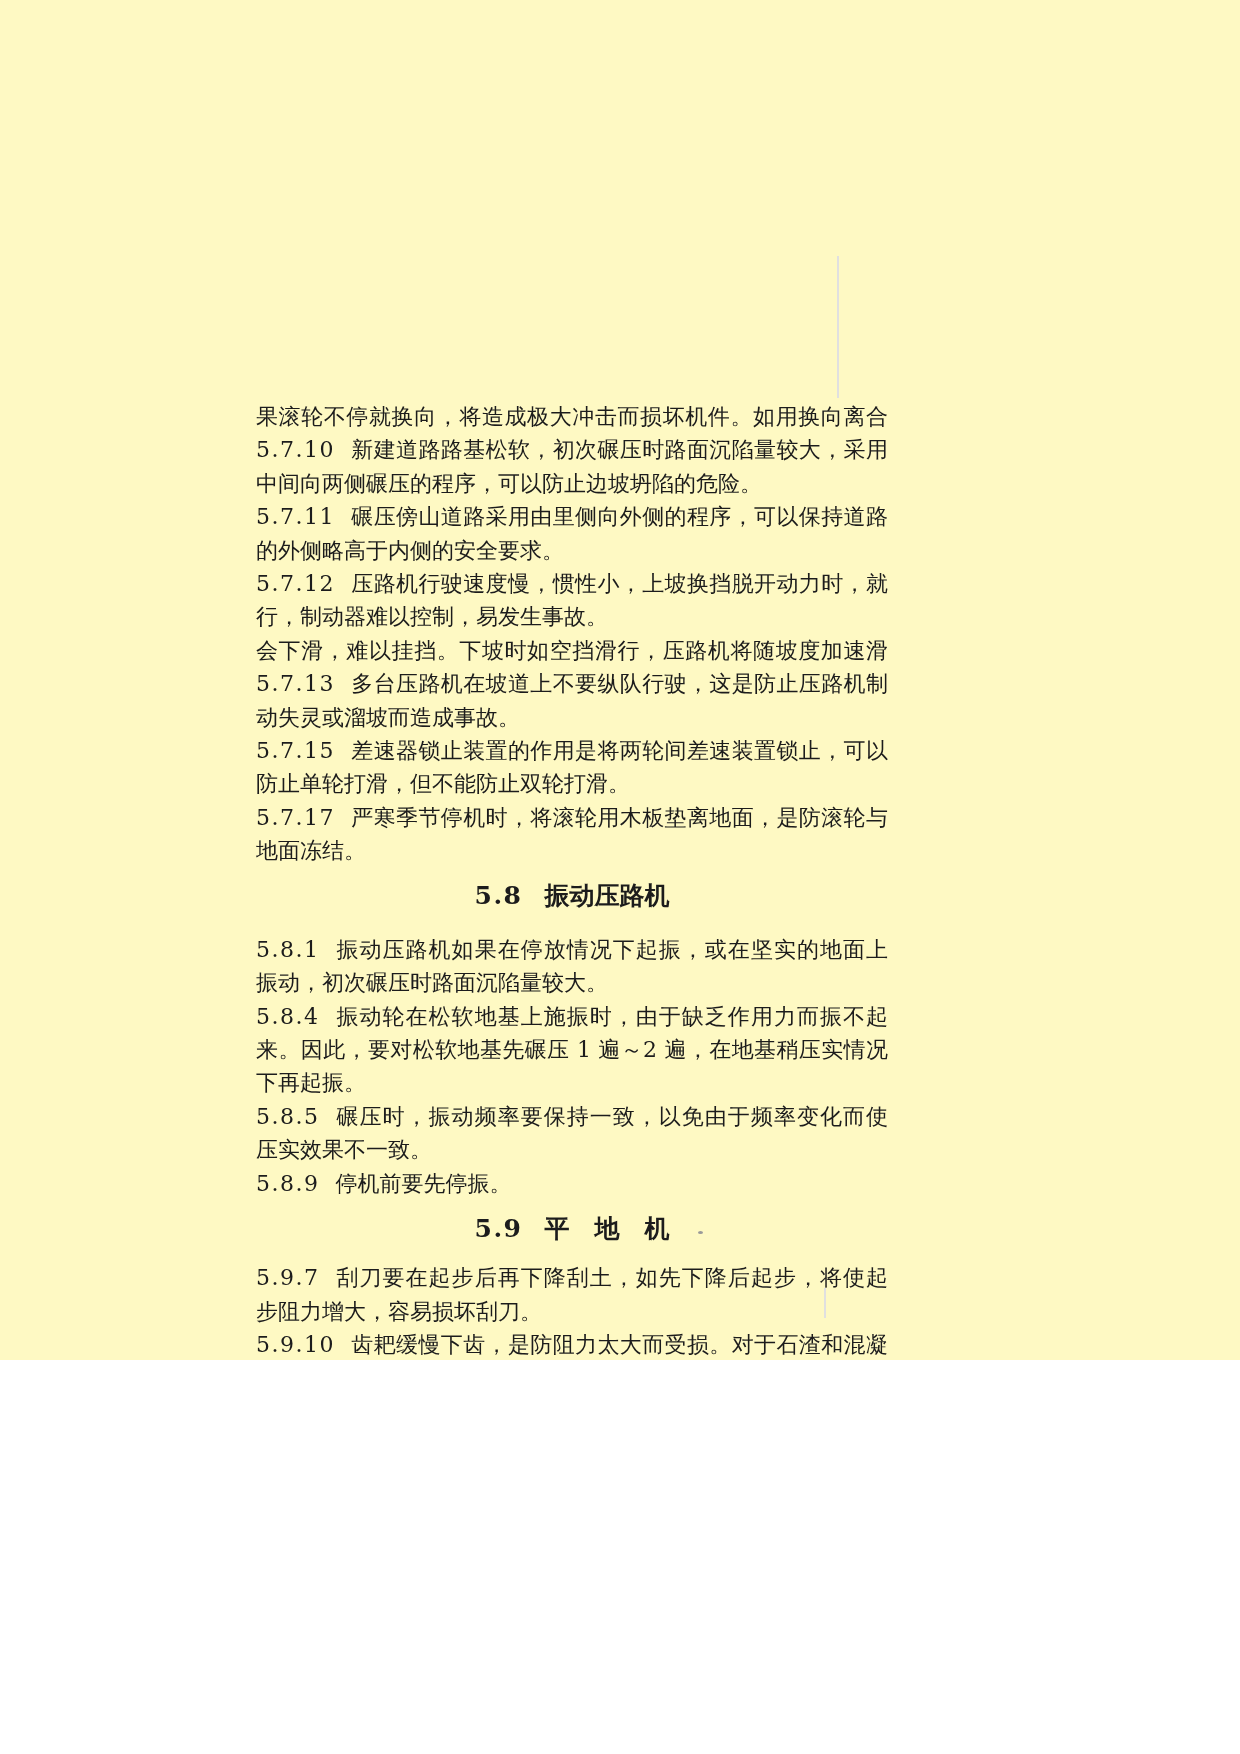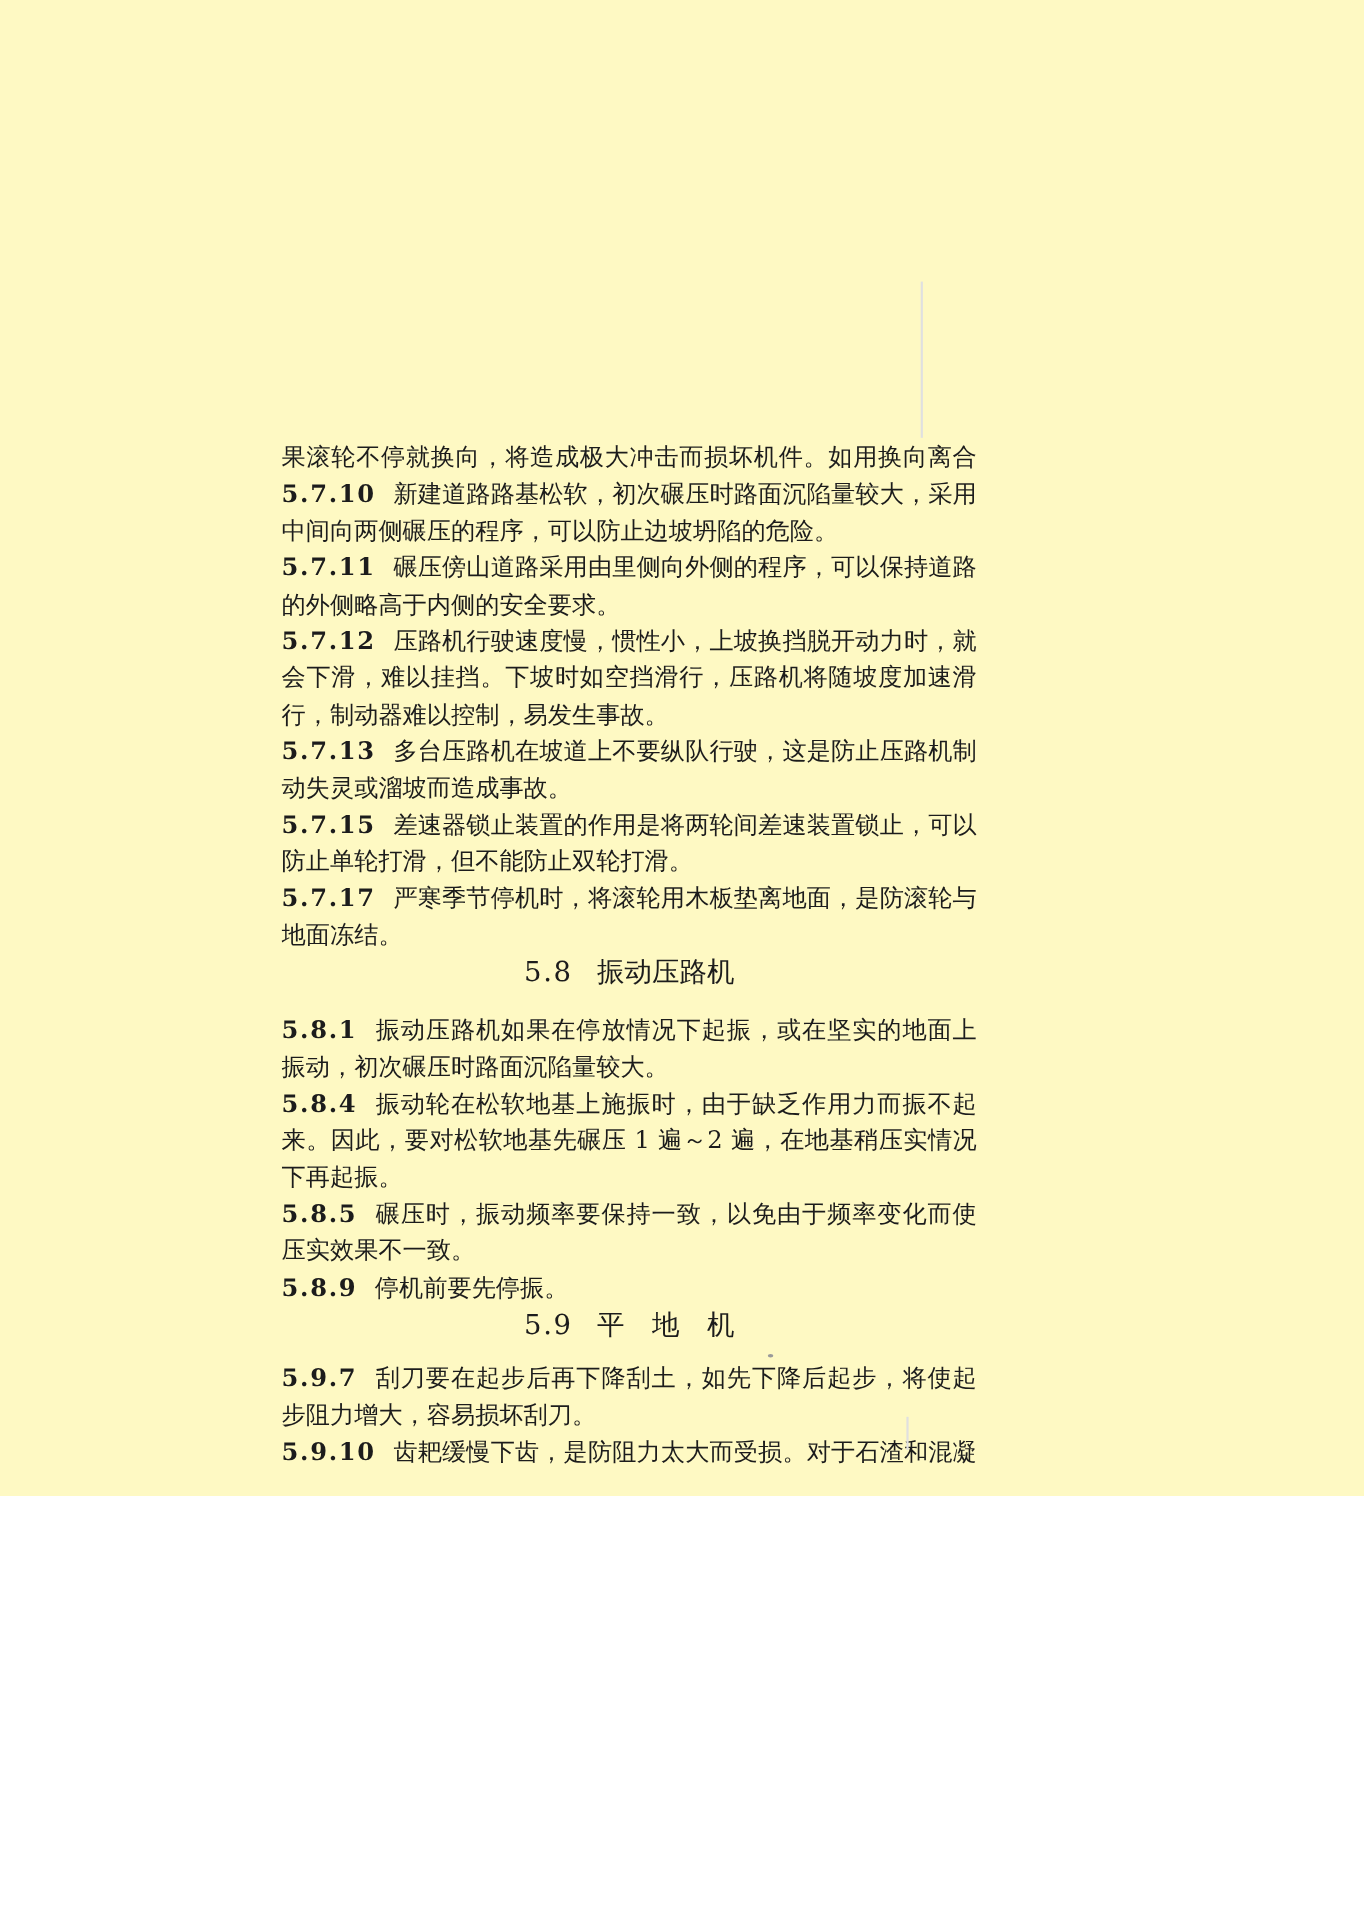--- a/index.html
+++ b/index.html
@@ -35,31 +35,31 @@
     text-justify: inter-character;
     white-space: normal;
     overflow: hidden;
     height: 33.4px;
   }
   .line.last {
     text-align: left;
     text-align-last: auto;
   }
   .num {
-    font-weight: bold;
+    font-weight: normal;
     letter-spacing: 1.5px;
     padding-right: 16px;
   }
   .heading {
     text-align: center;
     text-align-last: center;
-    font-weight: normal;
+    font-weight: bold;
     font-size: 25px;
     line-height: 33.4px;
-    margin-top: 0;
+    margin-top: 12px;
   }
   .heading.h1 { margin-bottom: 20px; }
   .heading.h2 { margin-bottom: 16px; }
   .heading .h-num { letter-spacing: 1.5px; margin-right: 22px; }
   .pagenum {
     position: absolute;
     left: 257px;
     top: 1396px;
     font-style: italic;
     font-size: 24px;
@@ -96,22 +96,22 @@
       <div class="para">
         <div class="line"><span class="num">5.7.10</span><span>新建道路路基松软，初次碾压时路面沉陷量较大，采用</span></div>
         <div class="line last"><span>中间向两侧碾压的程序，可以防止边坡坍陷的危险。</span></div>
       </div>
       <div class="para">
         <div class="line"><span class="num">5.7.11</span><span>碾压傍山道路采用由里侧向外侧的程序，可以保持道路</span></div>
         <div class="line last"><span>的外侧略高于内侧的安全要求。</span></div>
       </div>
       <div class="para">
         <div class="line"><span class="num">5.7.12</span><span>压路机行驶速度慢，惯性小，上坡换挡脱开动力时，就</span></div>
+        <div class="line last"><span>行，制动器难以控制，易发生事故。</span></div>
         <div class="line"><span>会下滑，难以挂挡。下坡时如空挡滑行，压路机将随坡度加速滑</span></div>
-        <div class="line last"><span>行，制动器难以控制，易发生事故。</span></div>
       </div>
       <div class="para">
         <div class="line"><span class="num">5.7.13</span><span>多台压路机在坡道上不要纵队行驶，这是防止压路机制</span></div>
         <div class="line last"><span>动失灵或溜坡而造成事故。</span></div>
       </div>
       <div class="para">
         <div class="line"><span class="num">5.7.15</span><span>差速器锁止装置的作用是将两轮间差速装置锁止，可以</span></div>
         <div class="line last"><span>防止单轮打滑，但不能防止双轮打滑。</span></div>
       </div>
       <div class="para">

